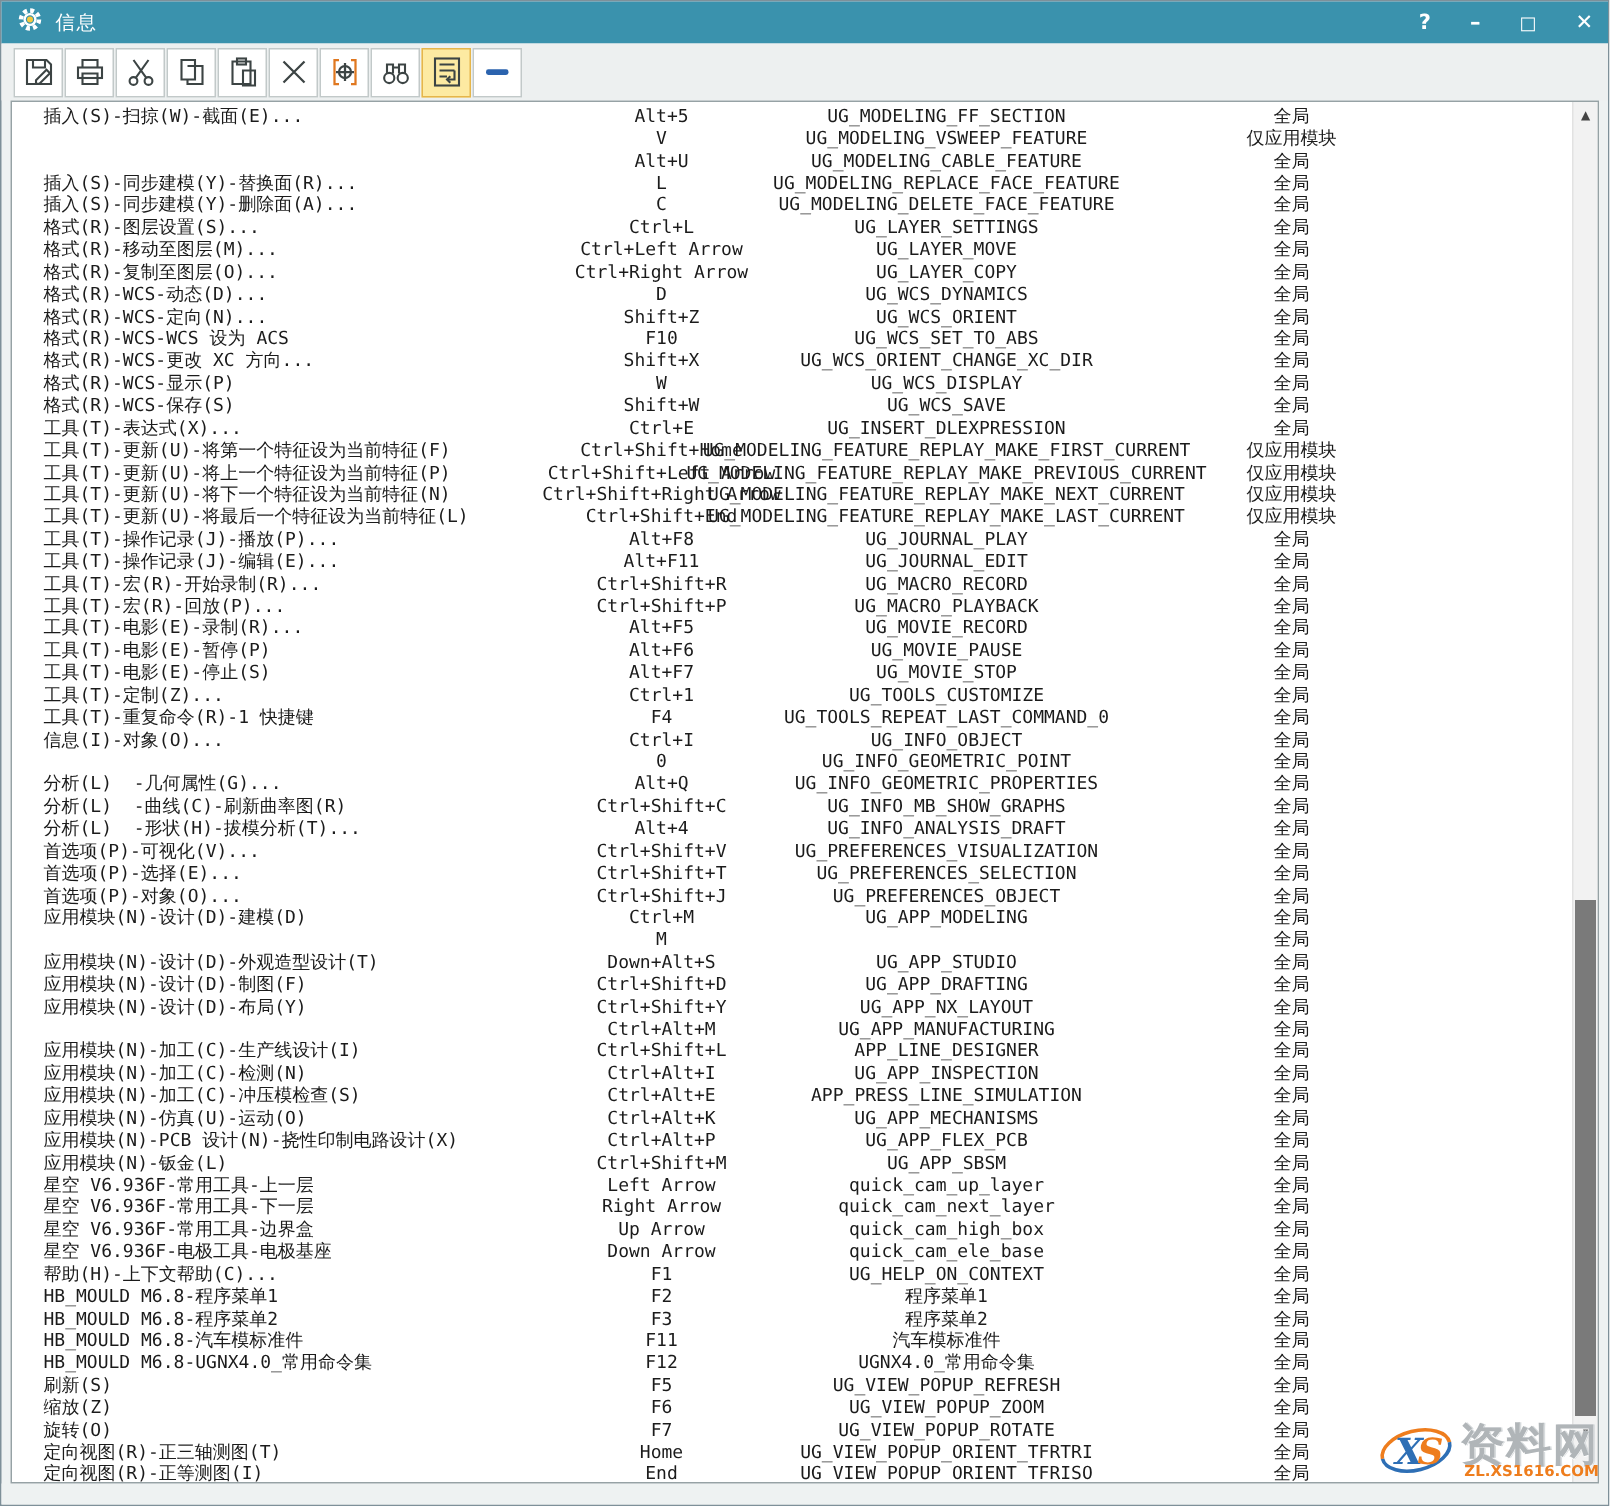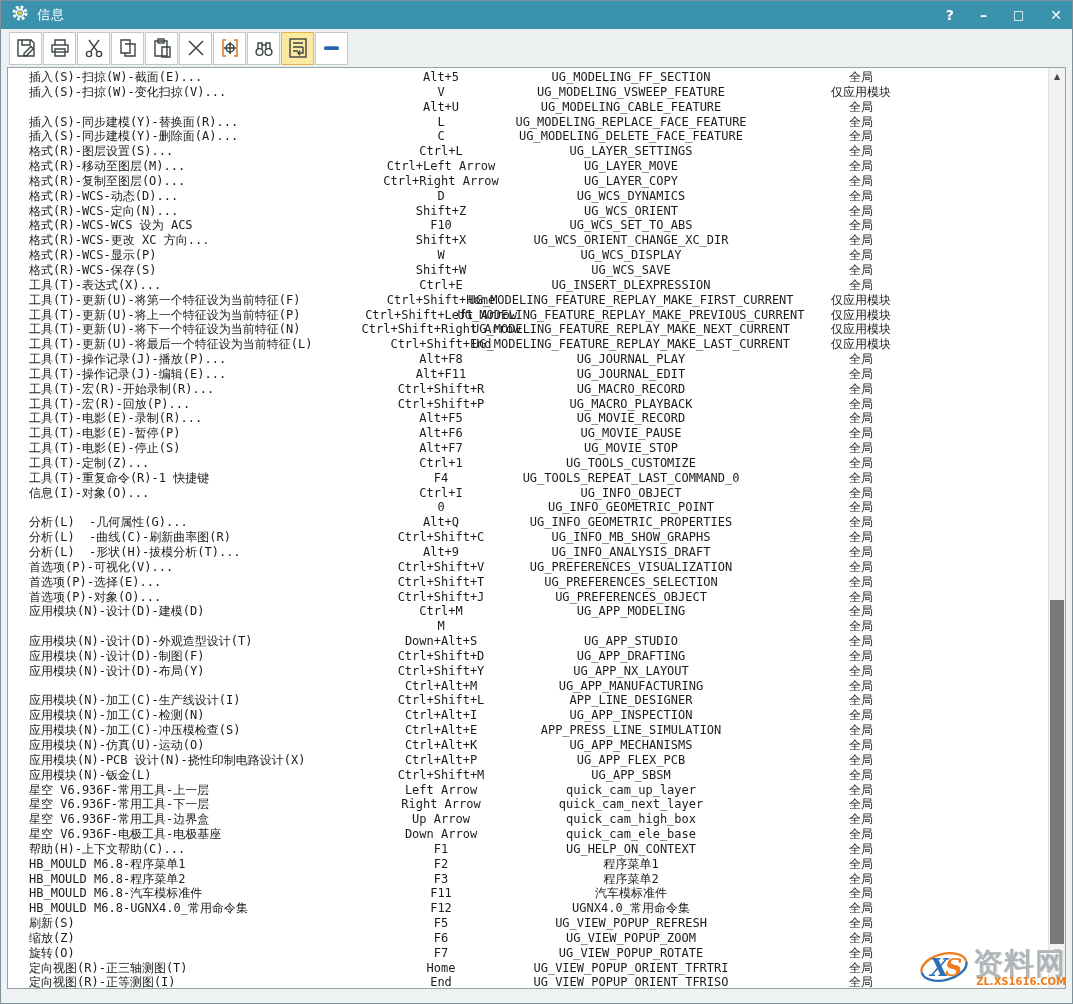--- a/index.html
+++ b/index.html
@@ -176,21 +176,20 @@
   <div class="content">
     <div class="rows">
   <div class="row">
     <span class="c1">插入(S)-扫掠(W)-截面(E)...</span>
     <span class="c2">Alt+5</span>
     <span class="c3">UG_MODELING_FF_SECTION</span>
     <span class="c4">全局</span>
   </div>
 
   <div class="row">
-    <span class="c1">插入(S)-扫掠(W)-变化扫掠(V)...</span>
     <span class="c2">V</span>
     <span class="c3">UG_MODELING_VSWEEP_FEATURE</span>
     <span class="c4">仅应用模块</span>
   </div>
 
   <div class="row">
     <span class="c2">Alt+U</span>
     <span class="c3">UG_MODELING_CABLE_FEATURE</span>
     <span class="c4">全局</span>
   </div>
@@ -392,21 +391,21 @@
 
   <div class="row">
     <span class="c1">分析(L)  -曲线(C)-刷新曲率图(R)</span>
     <span class="c2">Ctrl+Shift+C</span>
     <span class="c3">UG_INFO_MB_SHOW_GRAPHS</span>
     <span class="c4">全局</span>
   </div>
 
   <div class="row">
     <span class="c1">分析(L)  -形状(H)-拔模分析(T)...</span>
-    <span class="c2">Alt+9</span>
+    <span class="c2">Alt+4</span>
     <span class="c3">UG_INFO_ANALYSIS_DRAFT</span>
     <span class="c4">全局</span>
   </div>
 
   <div class="row">
     <span class="c1">首选项(P)-可视化(V)...</span>
     <span class="c2">Ctrl+Shift+V</span>
     <span class="c3">UG_PREFERENCES_VISUALIZATION</span>
     <span class="c4">全局</span>
   </div>

